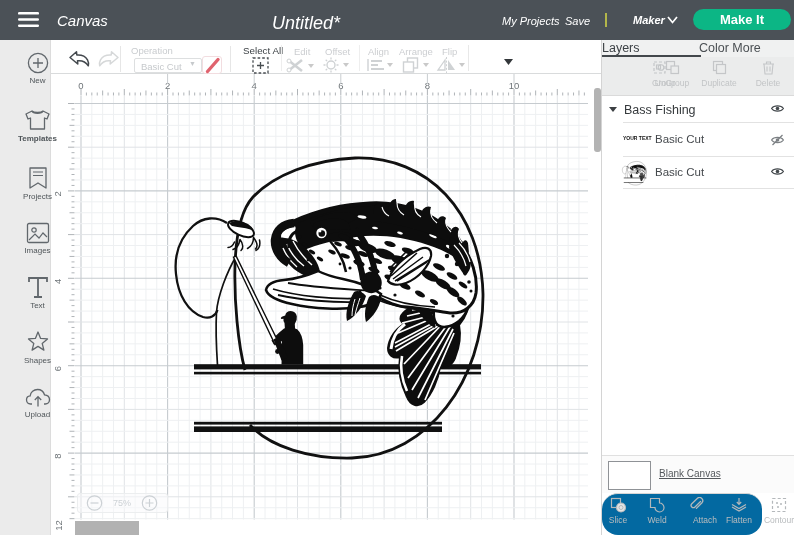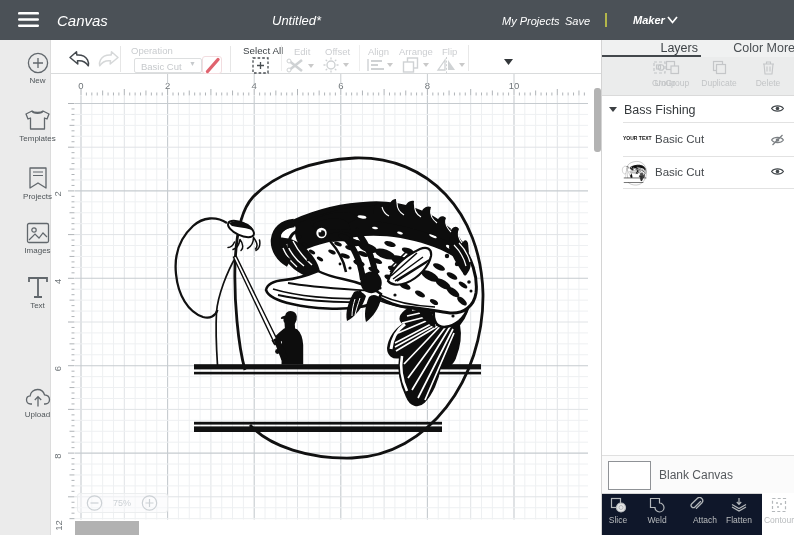--- a/index.html
+++ b/index.html
@@ -18,53 +18,54 @@
   #sidebar { position:absolute; left:0; top:40px; width:51px; height:495px; background:#ebebeb; border-right:1px solid #dcdcdc; }
   .sideitem { position:absolute; left:12px; width:51px; text-align:center; color:#4f5559; font-size:8px; }
   .sideitem svg { display:block; margin:0 auto 2px auto; }
 
   
   #canvasarea { position:absolute; left:51px; top:74px; width:550px; height:461px; background:#fff; }
 
   
   #rpanel { position:absolute; left:601px; top:40px; width:193px; height:495px; background:#fff; border-left:1px solid #d4d4d4; }
   #tabbar { position:absolute; left:0; top:0; width:193px; height:17px; background:#f0f1f1; }
-  .tab { position:absolute; top:0; width:96px; height:17px; font-size:12.5px; color:#3d4246; text-align:right; line-height:17px; }
+  .tab { position:absolute; top:0; width:96px; height:17px; font-size:12.5px; color:#3d4246; text-align:left; line-height:17px; }
   #btnrow { position:absolute; left:0; top:17px; width:193px; height:39px; background:#ebecec; border-bottom:1px solid #dadada; }
   .pbtn { position:absolute; top:3px; width:44px; text-align:center; color:#c2c4c6; font-size:8.5px; }
   .pbtn svg { display:block; margin:0 auto 3px auto; }
   .lrow { position:absolute; left:0; width:193px; background:#fff; }
   .lsep { position:absolute; left:21px; right:0; bottom:0; height:1px; background:#e2e2e2; }
   .ltext { position:absolute; font-size:11.5px; color:#45494d; }
 
   
-  #bottombar { position:absolute; left:0; top:453px; width:160px; height:42px; background:#0f172a; border-top:1px solid #d5d5d5; }
+  #bottombar { position:absolute; left:0; top:453px; width:160px; height:42px; background:#0369a1; border-top:1px solid #d5d5d5;border-radius:16px; }
   .bitem { position:absolute; top:3px; width:40px; text-align:center; color:#b9bcbe; font-size:8.5px; }
   .bitem svg { display:block; margin:0 auto 2px auto; }
   #blankrow { position:absolute; left:0; top:415px; width:193px; height:38px; background:#fbfbfb; border-top:1px solid #e0e0e0; }
 </style>
 </head>
 <body>
 <div id="app">
 
   <div id="header">
     <svg class="abs" style="left:18px;top:12px" width="21" height="16" viewBox="0 0 21 16">
       <rect x="0" y="0" width="21" height="2.6" rx="1.2" fill="#fff"></rect>
       <rect x="0" y="6.2" width="21" height="2.6" rx="1.2" fill="#fff"></rect>
       <rect x="0" y="12.4" width="21" height="2.6" rx="1.2" fill="#fff"></rect>
     </svg>
     <div class="abs txt" style="left:57px;top:12px;font-size:15px;">Canvas</div>
-    <div class="abs txt" style="left:272px;top:13px;font-size:13px;">Untitled*</div>
+    <div class="abs txt" style="left:272px;top:13px;font-size:18px;">Untitled*</div>
     <div class="abs txt" style="left:502px;top:14.5px;font-size:11px;">My Projects</div>
     <div class="abs txt" style="left:565px;top:14.5px;font-size:11px;">Save</div>
     <div class="abs" style="left:605px;top:13px;width:2px;height:14px;background:#b3b64a;"></div>
     <div class="abs txt" style="left:633px;top:14px;font-size:11px;font-weight:bold;text-align:center;">Maker</div>
     <svg class="abs" style="left:667px;top:16px" width="11" height="8" viewBox="0 0 11 8">
       <path d="M1,1 L5.5,6.5 L10,1" fill="none" stroke="#fff" stroke-width="1.7"></path>
     </svg>
+    <div class="abs" style="left:693px;top:9px;width:98px;height:21px;background:#0cb685;border-radius:11px;color:#fff;font-size:13px;font-weight:bold;text-align:center;line-height:21px;">Make It</div>
   </div>
 
   <div id="toolbar"></div>
   <svg class="abs" style="left:68px;top:50px" width="52" height="19" viewBox="0 0 52 19">
     <path d="M2,7.5 L8.5,1.8 L8.8,5 Q 16.5,4.5 19.5,9.8 Q 21,12.6 20.3,15.8 Q 16.5,10 9.5,10.8 L9.8,14 Z" fill="none" stroke="#43484d" stroke-width="1.5" stroke-linejoin="round"></path>
     <path d="M50,7.5 L43.5,1.8 L43.2,5 Q 35.5,4.5 32.5,9.8 Q 31,12.6 31.7,15.8 Q 35.5,10 42.5,10.8 L42.2,14 Z" fill="none" stroke="#d6d8d9" stroke-width="1.5" stroke-linejoin="round"></path>
   </svg>
   <div class="abs" style="left:131px;top:45px;font-size:9.5px;color:#c9cccf;">Operation</div>
   <div class="abs" style="left:134px;top:58px;width:68px;height:15px;border:1px solid #dddfe0;border-radius:2px;">
     <span style="position:absolute;left:6px;top:2px;font-size:9.5px;color:#c6c9cc;">Basic Cut</span>
@@ -407,21 +408,21 @@
   </svg>
 
   <div id="sidebar"></div>
   <div class="sideitem" style="top:52px;">
     <svg width="22" height="22" viewBox="0 0 22 22">
         <circle cx="11" cy="11" r="9.6" fill="none" stroke="#61676c" stroke-width="1.3"></circle>
         <path d="M11,6 L11,16 M6,11 L16,11" stroke="#61676c" stroke-width="1.3"></path>
       </svg>
     New
   </div>
-  <div class="sideitem" style="top:108px;">
+  <div class="sideitem" style="top:108px;font-weight:bold;">
     <svg width="27" height="24" viewBox="0 0 27 24">
       <path d="M8,3 L2,6 L4,11 L6.5,10 L6.5,21 L20.5,21 L20.5,10 L23,11 L25,6 L19,3 C17,4.8 10,4.8 8,3 Z M8,3 C9,6 18,6 19,3" fill="none" stroke="#61676c" stroke-width="1.3" stroke-linejoin="round"></path>
     </svg>
     Templates
   </div>
   <div class="sideitem" style="top:166px;">
     <svg width="22" height="24" viewBox="0 0 22 24">
       <path d="M3,2 L19,2 L19,22 L11,17 L3,22 Z" fill="none" stroke="#61676c" stroke-width="1.3" stroke-linejoin="round"></path>
       <path d="M6,6 L16,6 M6,9.5 L16,9.5" stroke="#61676c" stroke-width="1.2"></path>
     </svg>
@@ -433,20 +434,26 @@
       <circle cx="8" cy="8" r="2.2" fill="none" stroke="#61676c" stroke-width="1.2"></circle>
       <path d="M3,18 L9,12 L13,16 L17,11 L21,15" fill="none" stroke="#61676c" stroke-width="1.2"></path>
     </svg>
     Images
   </div>
   <div class="sideitem" style="top:276px;">
     <svg width="22" height="23" viewBox="0 0 22 23">
       <path d="M2,6 L2,2 L20,2 L20,6 M11,2 L11,21 M7,21 L15,21" fill="none" stroke="#61676c" stroke-width="1.8"></path>
     </svg>
     Text
+  </div>
+  <div class="sideitem" style="top:330px;">
+    <svg width="24" height="24" viewBox="0 0 24 24">
+      <path d="M12,2 L14.6,8.4 L21.5,8.9 L16.2,13.4 L17.9,20.1 L12,16.4 L6.1,20.1 L7.8,13.4 L2.5,8.9 L9.4,8.4 Z" fill="none" stroke="#61676c" stroke-width="1.3" stroke-linejoin="round"></path>
+    </svg>
+    Shapes
   </div>
   <div class="sideitem" style="top:387px;">
     <svg width="26" height="21" viewBox="0 0 26 21">
       <path d="M7,17 L5.5,17 C3,17 1.5,15 1.5,12.8 C1.5,10.6 3,9 5.2,8.8 C5.6,5 8.8,2.5 12.5,2.5 C15.8,2.5 18.6,4.6 19.5,7.8 C22.3,8 24.5,10 24.5,12.8 C24.5,15.2 22.7,17 20.3,17 L19,17" fill="none" stroke="#61676c" stroke-width="1.3"></path>
       <path d="M13,19.5 L13,10 M9.8,13 L13,9.6 L16.2,13" fill="none" stroke="#61676c" stroke-width="1.3"></path>
     </svg>
     Upload
   </div>
 
   <div id="rpanel">
@@ -514,21 +521,21 @@
       <div class="ltext" style="left:53px;top:9px;">Basic Cut</div>
       <svg class="abs" style="left:169px;top:10px" width="13" height="9" viewBox="0 0 13 9">
         <path d="M0.5,4.5 C3,1 10,1 12.5,4.5 C10,8 3,8 0.5,4.5 Z" fill="none" stroke="#43484c" stroke-width="1.1"></path>
         <circle cx="6.5" cy="4.5" r="1.8" fill="#43484c"></circle>
       </svg>
       <div class="lsep"></div>
     </div>
 
     <div id="blankrow">
       <div class="abs" style="left:6px;top:5px;width:43px;height:29px;background:#fff;border:1.5px solid #8f9296;"></div>
-      <div class="abs" style="left:57px;top:12px;font-size:12px;color:#55595d;">Blank Canvas</div>
+      <div class="abs" style="left:57px;top:12px;font-size:10px;color:#55595d;text-decoration:underline;">Blank Canvas</div>
     </div>
 
     <div id="bottombar">
       <div class="bitem" style="left:-4px;">
         <svg width="17" height="16" viewBox="0 0 17 16">
           <rect x="1.5" y="1.5" width="9" height="9" fill="none" stroke="#b4b8bb" stroke-width="1.2"></rect>
           <circle cx="11" cy="10.5" r="4.5" fill="#e4e5e5" stroke="#b4b8bb" stroke-width="1.2"></circle>
           <circle cx="11" cy="10.5" r="2" fill="none" stroke="#b4b8bb" stroke-width="1"></circle>
         </svg>
         Slice

